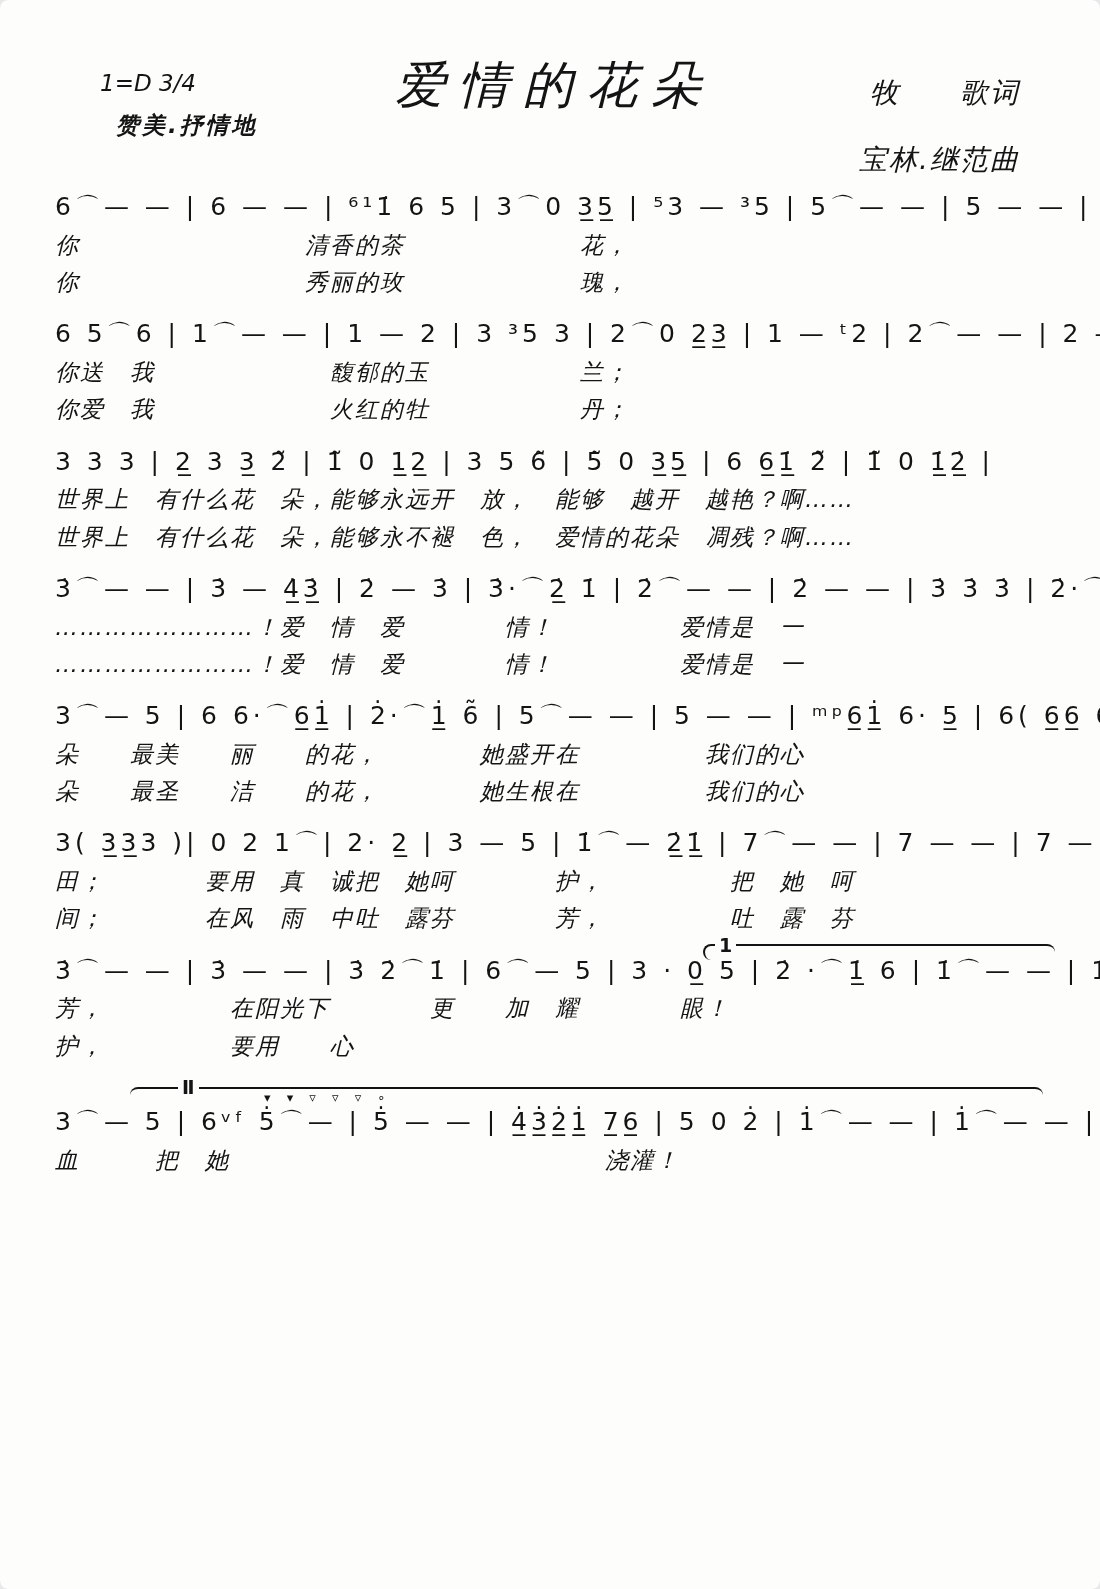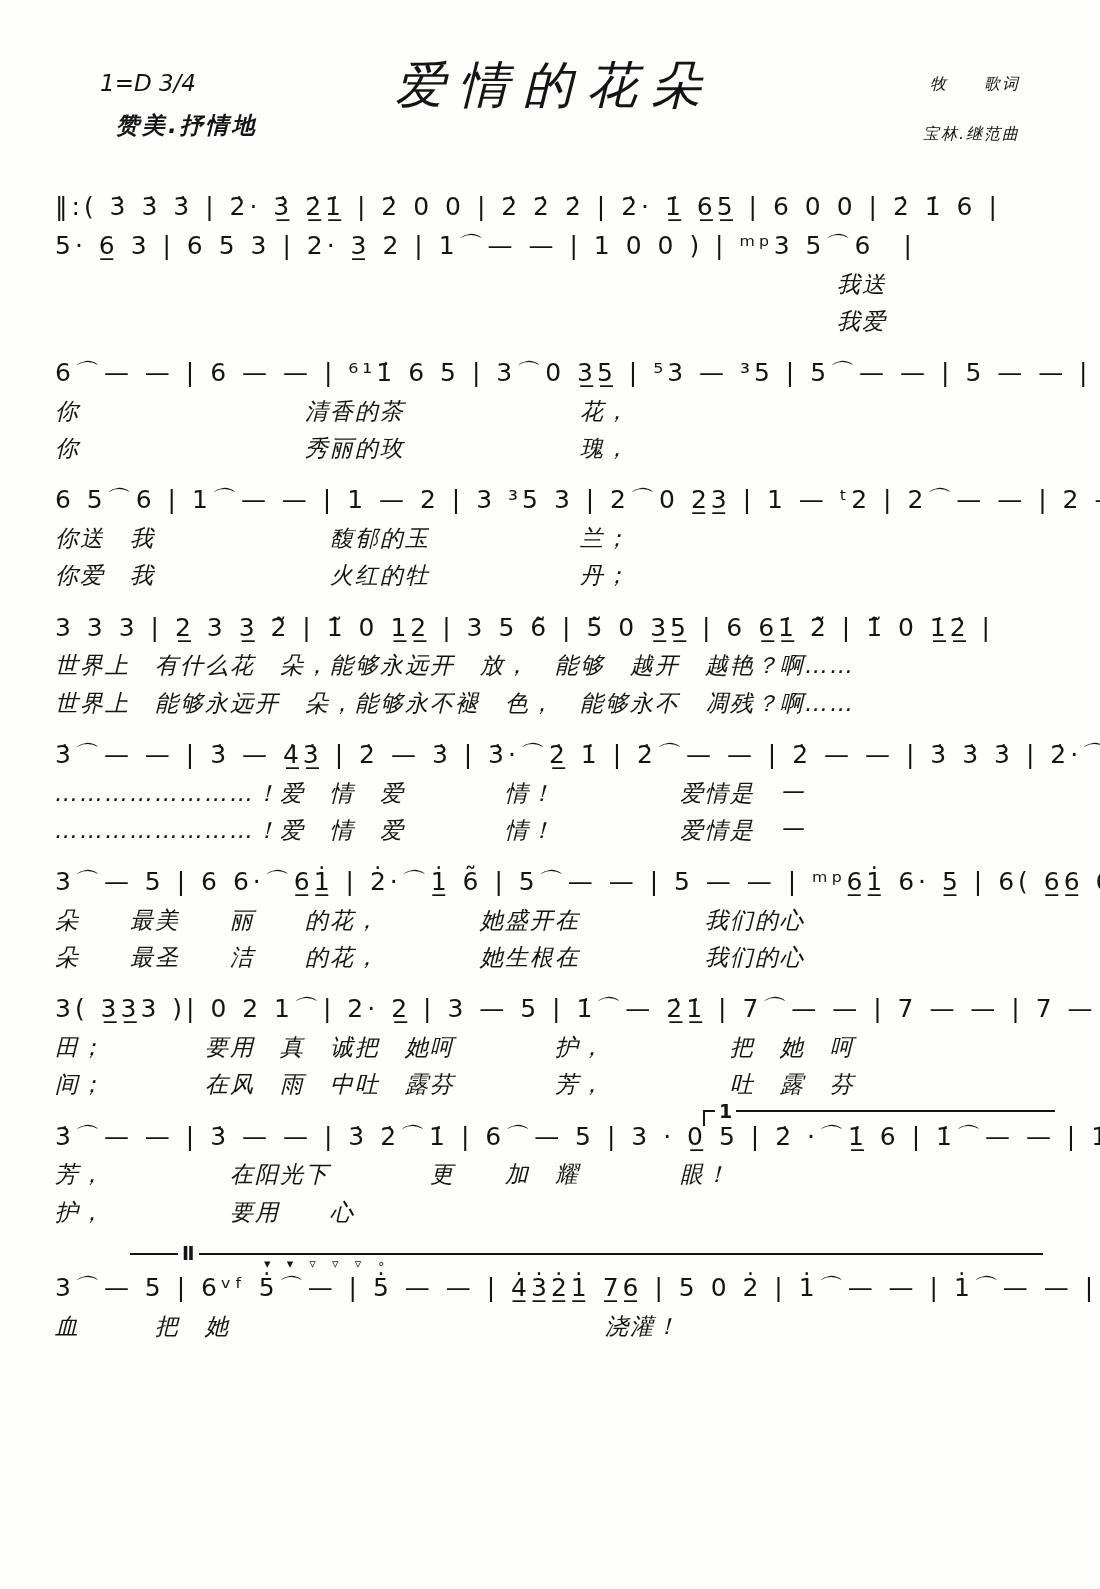--- a/index.html
+++ b/index.html
@@ -1,15 +1,15 @@
 <!DOCTYPE html>
 <html><head>
 <meta charset="utf-8">
 <style>
-  * { margin: 0; padding: 0; box-sizing: border-box; }
+  * { margin: 0; padding: 0; box-sizing: border-box; border-radius: 8px; }
   html, body { background: #e8e8e8; }
   .page {
     width: 1100px;
     height: 1589px;
     margin: 0 auto;
     background: #fdfdfb;
     color: #141414;
     font-family: "DejaVu Sans", sans-serif;
     padding: 52px 45px 20px 55px;
     overflow: hidden;
@@ -36,21 +36,21 @@
     left: 0; right: 0; top: 0;
     text-align: center;
     font-size: 50px;
     font-weight: normal;
     font-style: italic;
     letter-spacing: 14px;
   }
   .header-right {
     position: absolute;
     right: 35px; top: 22px;
-    font-size: 16px;
+    font-size: 28px;
     font-style: italic;
     text-align: right;
     letter-spacing: 2px;
   }
   .header-right div + div { margin-top: 29px; }
   .system { position: relative; margin-bottom: 14px; }
   .notation {
     font-size: 25px;
     letter-spacing: 4px;
     white-space: pre;
@@ -100,43 +100,37 @@
       <div>1=D 3/4</div>
       <div class="expr">赞美.抒情地</div>
     </div>
     <div class="title">爱情的花朵</div>
     <div class="header-right">
       <div>牧　　歌词</div>
       <div>宝林.继范曲</div>
     </div>
   </div>
 
-  <div class="system">
-    <div class="notation">‖:( 3̇ 3̇ 3̇ | 2̇· 3̲̇ 2̲̇1̲̇ | 2̇ 0 0 | 2̇ 2̇ 2̇ | 2̇· 1̲̇ 6̲5̲ | 6 0 0 | 2̇ 1̇ 6 |</div>
-    <div class="notation">5· 6̲ 3 | 6 5 3 | 2· 3̲ 2 | 1⌒— — | 1 0 0 ) | ᵐᵖ3 5⌒6　|</div>
-    <div class="lyric right">我送</div>
-    <div class="lyric right">我爱</div>
-  </div>
 
   <div class="system">
     <div class="notation">6⌒— — | 6 — — | ⁶¹1̇ 6 5 | 3⌒0 3̲5̲ | ⁵3 — ³5 | 5⌒— — | 5 — — |</div>
     <div class="lyric">你　　　　　　　　　清香的茶　　　　　　　花，</div>
     <div class="lyric">你　　　　　　　　　秀丽的玫　　　　　　　瑰，</div>
   </div>
 
   <div class="system">
     <div class="notation">6 5⌒6 | 1⌒— — | 1 — 2 | 3 ³5 3 | 2⌒0 2̲3̲ | 1 — ᵗ2 | 2⌒— — | 2 — — |</div>
     <div class="lyric">你送　我　　　　　　　馥郁的玉　　　　　　兰；</div>
     <div class="lyric">你爱　我　　　　　　　火红的牡　　　　　　丹；</div>
   </div>
 
   <div class="system">
     <div class="notation">3 3 3 | 2̲ 3 3̲ 2̃ | 1̃ 0 1̲2̲ | 3 5 6̃ | 5̃ 0 3̲5̲ | 6 6̲1̲̇ 2̃̇ | 1̃̇ 0 1̲̇2̲̇ |</div>
     <div class="lyric">世界上　有什么花　朵，能够永远开　放，　能够　越开　越艳？啊……</div>
-    <div class="lyric">世界上　能够永远开　朵，能够永不褪　色，　能够永不　凋残？啊……</div>
+    <div class="lyric">世界上　有什么花　朵，能够永不褪　色，　爱情的花朵　凋残？啊……</div>
   </div>
 
   <div class="system">
     <div class="notation">3̇⌒— — | 3̇ — 4̲̇3̲̇ | 2̇ — 3̇ | 3̇·⌒2̲̇ 1̇ | 2̇⌒— — | 2̇ — — | 3̇ 3̇ 3̇ | 2̇·⌒1̲̇ 6̲5̲ |</div>
     <div class="lyric">……………………！爱　情　爱　　　　情！　　　　　爱情是　一</div>
     <div class="lyric">……………………！爱　情　爱　　　　情！　　　　　爱情是　一</div>
   </div>
 
   <div class="system">
     <div class="notation">3⌒— 5 | 6 6·⌒6̲1̲̇ | 2̇·⌒1̲̇ 6̃ | 5⌒— — | 5 — — | ᵐᵖ6̲1̲̇ 6· 5̲ | 6( 6̲6̲ 6 )| 5̲ 6 5̲ 3̲2̲ |</div>

